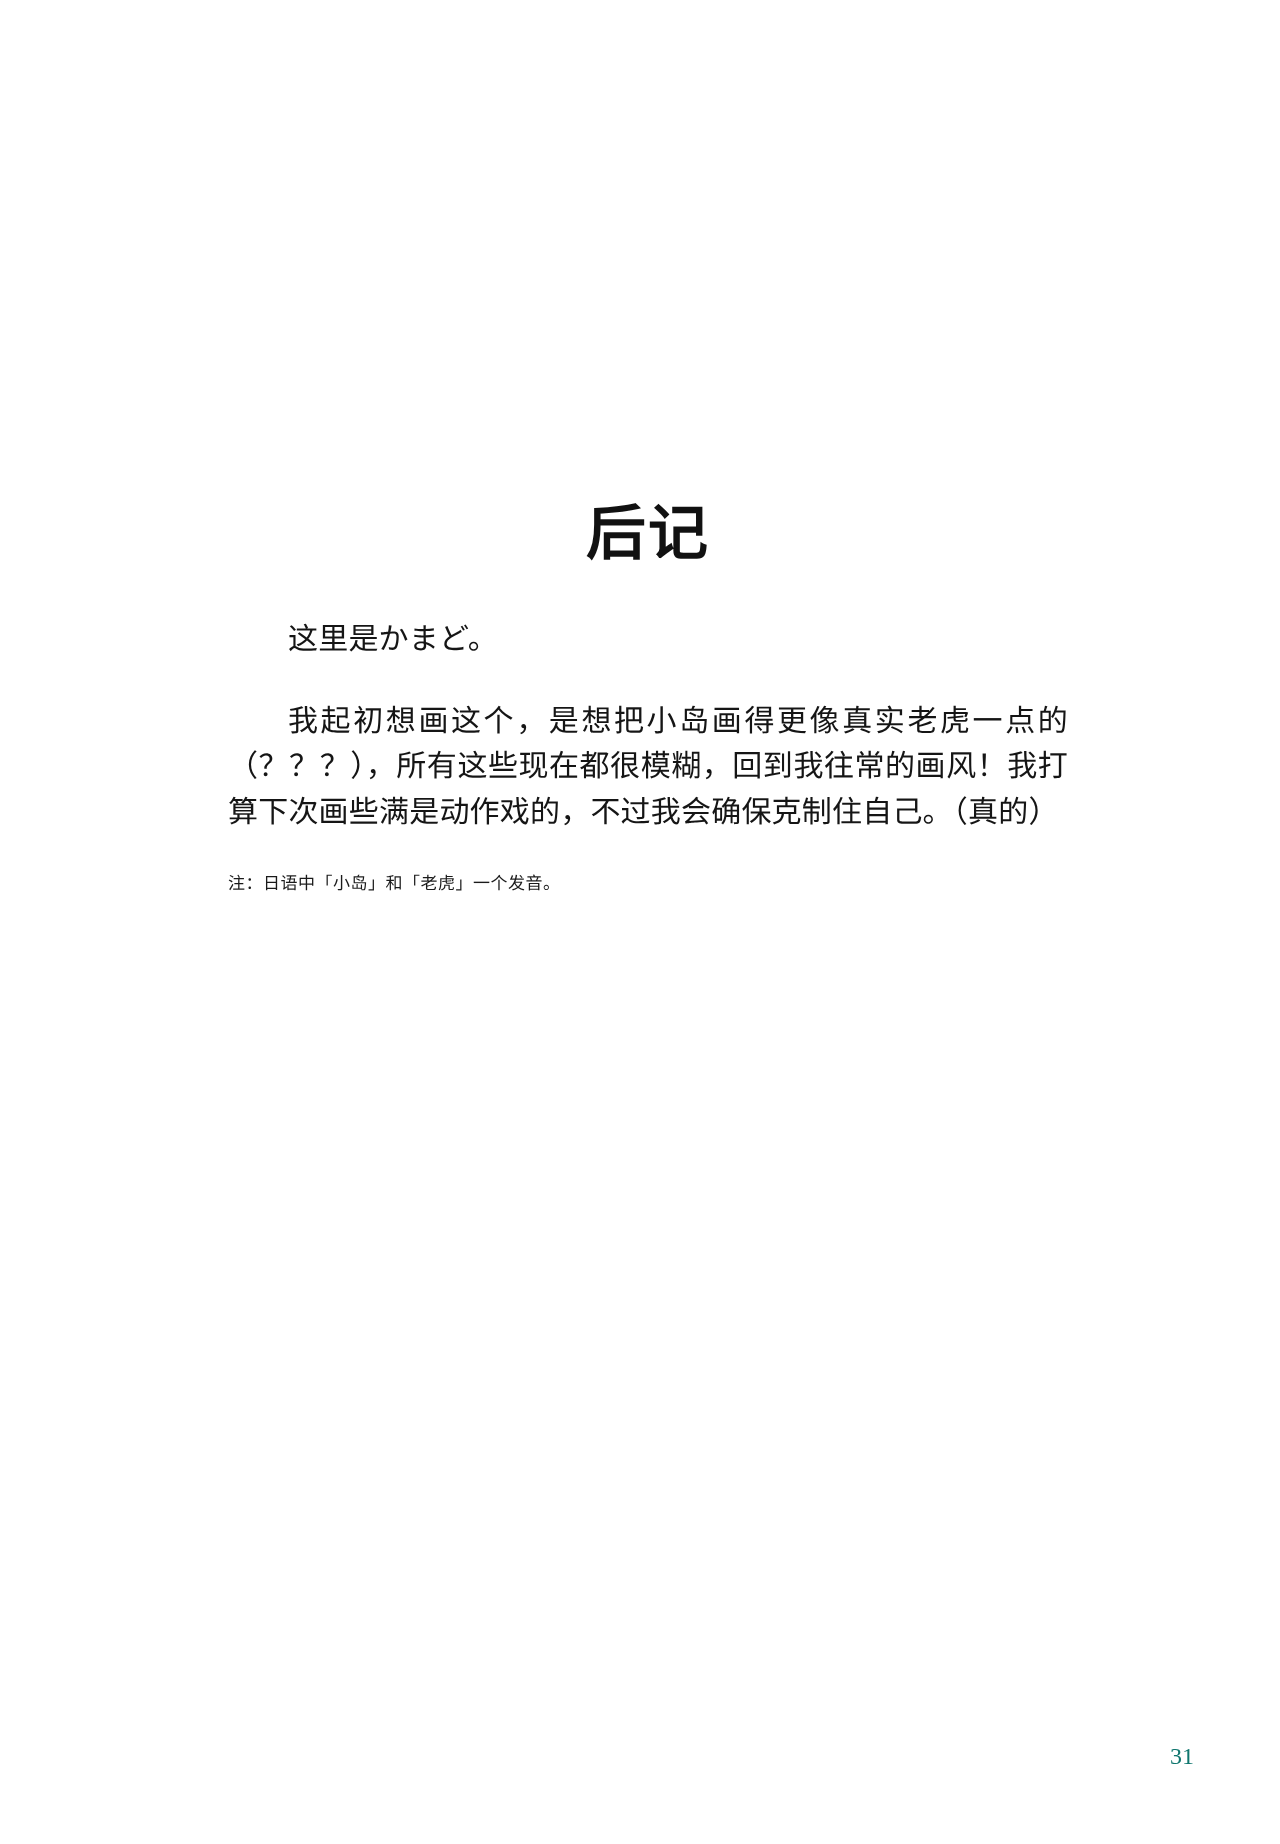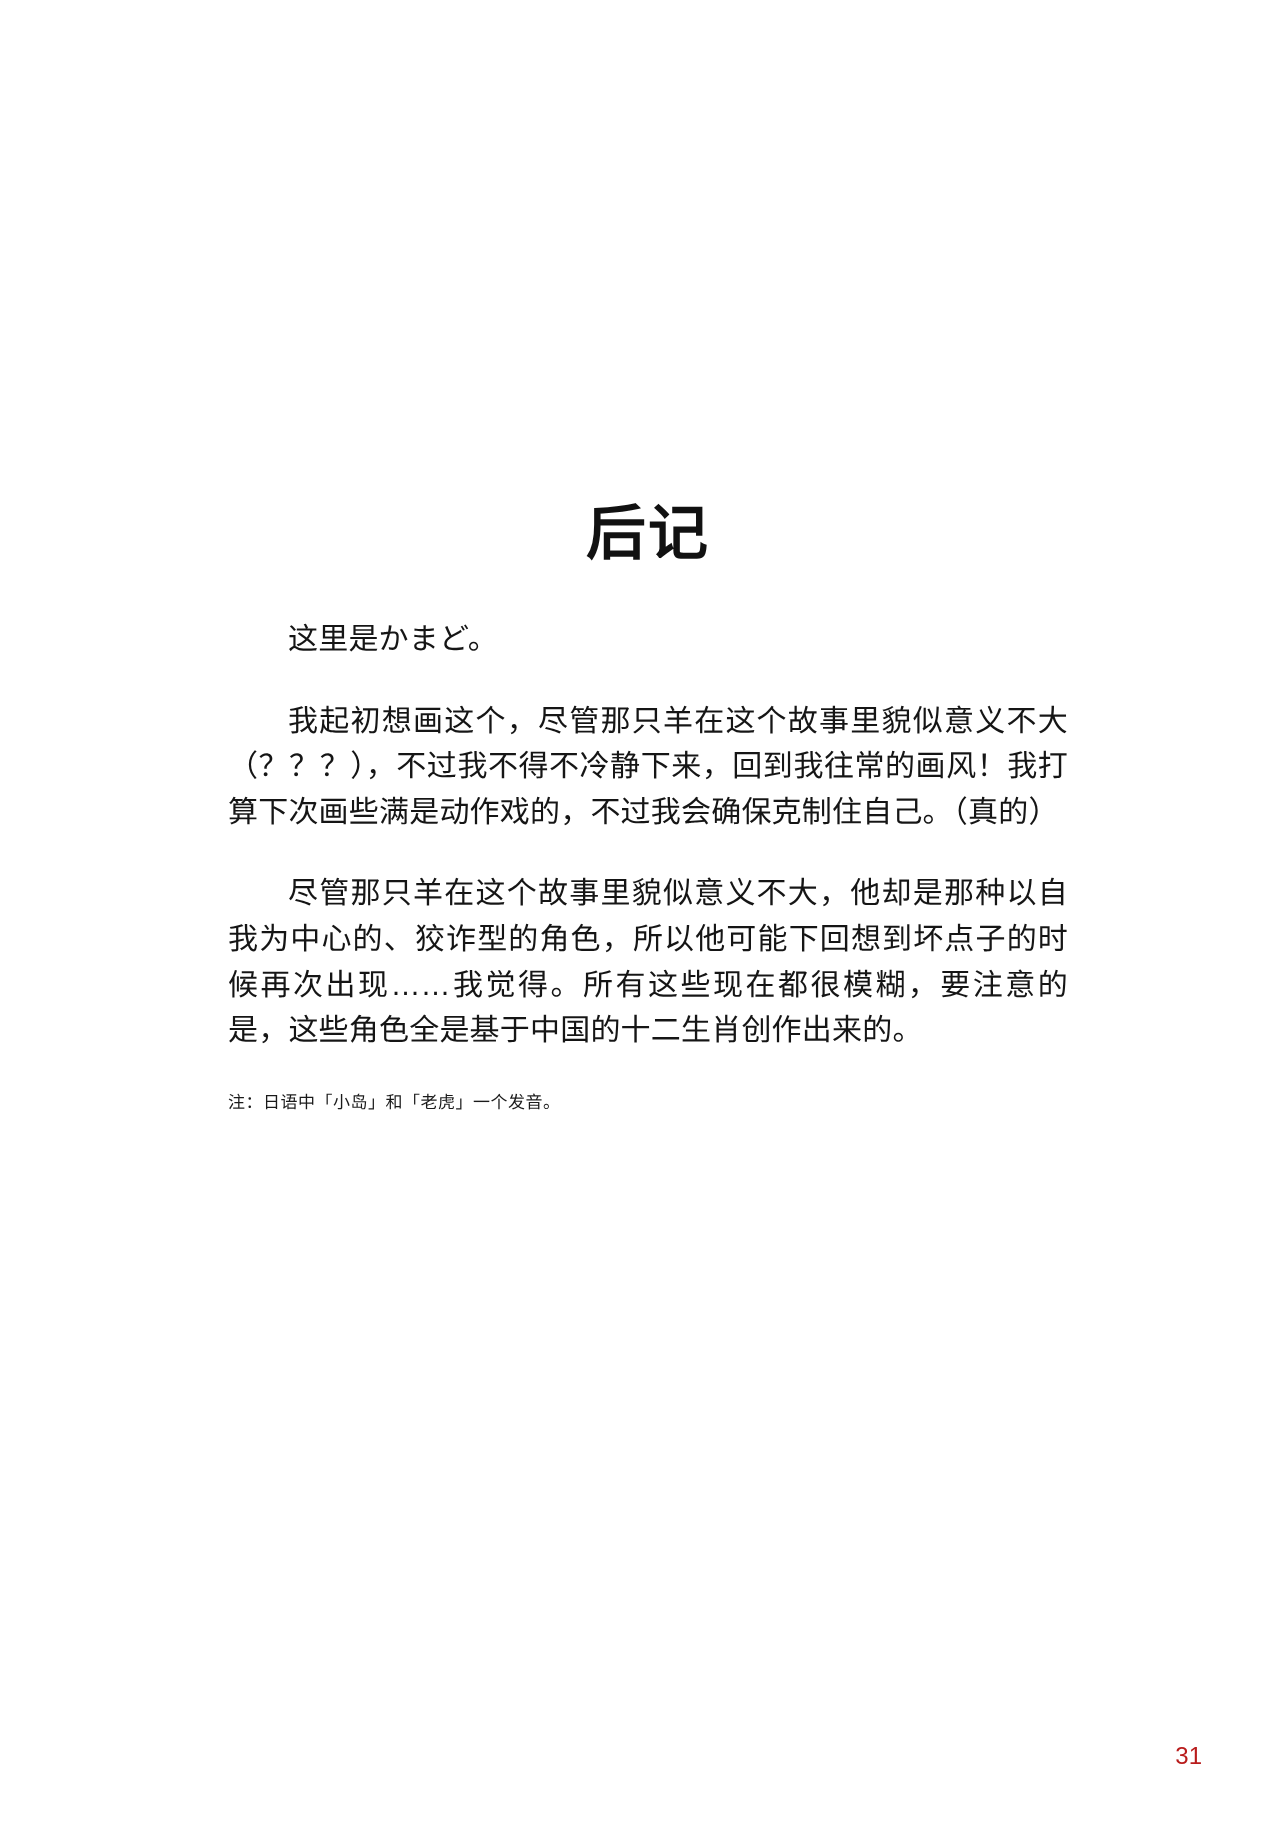--- a/index.html
+++ b/index.html
@@ -62,41 +62,40 @@
   .note {
     font-size: 17px;
     line-height: 1.6;
     color: #1a1a1a;
     margin: 28px 0 11px 0;
     letter-spacing: 0.5px;
   }
 
   .page-number {
     position: absolute;
-    right: 78px;
+    right: 86px;
     bottom: 74px;
     font-size: 24px;
-    color: #b91c1c;
-    font-family: Liberation Sans, sans-serif;
+    color: #0f766e;
+    font-family: Liberation Serif, serif;
   }
 </style>
 </head>
 <body>
 
 <div class="page">
 
   <div class="content">
 
     <h1 class="afterword-title">后记</h1>
 
     <p class="para indent short">这里是かまど。</p>
 
-    <p class="para indent">我起初想画这个，尽管那只羊在这个故事里貌似意义不大（？？？），不过我不得不冷静下来，回到我往常的画风！我打算下次画些满是动作戏的，不过我会确保克制住自己。（真的）</p>
+    <p class="para indent">我起初想画这个，是想把小岛画得更像真实老虎一点的（？？？），所有这些现在都很模糊，回到我往常的画风！我打算下次画些满是动作戏的，不过我会确保克制住自己。（真的）</p>
 
-    <p class="para indent">尽管那只羊在这个故事里貌似意义不大，他却是那种以自我为中心的、狡诈型的角色，所以他可能下回想到坏点子的时候再次出现……我觉得。所有这些现在都很模糊，要注意的是，这些角色全是基于中国的十二生肖创作出来的。</p>
 
 
     <p class="note">注：日语中「小岛」和「老虎」一个发音。</p>
 
   </div>
 
   <div class="page-number">31</div>
 
 </div>
 

